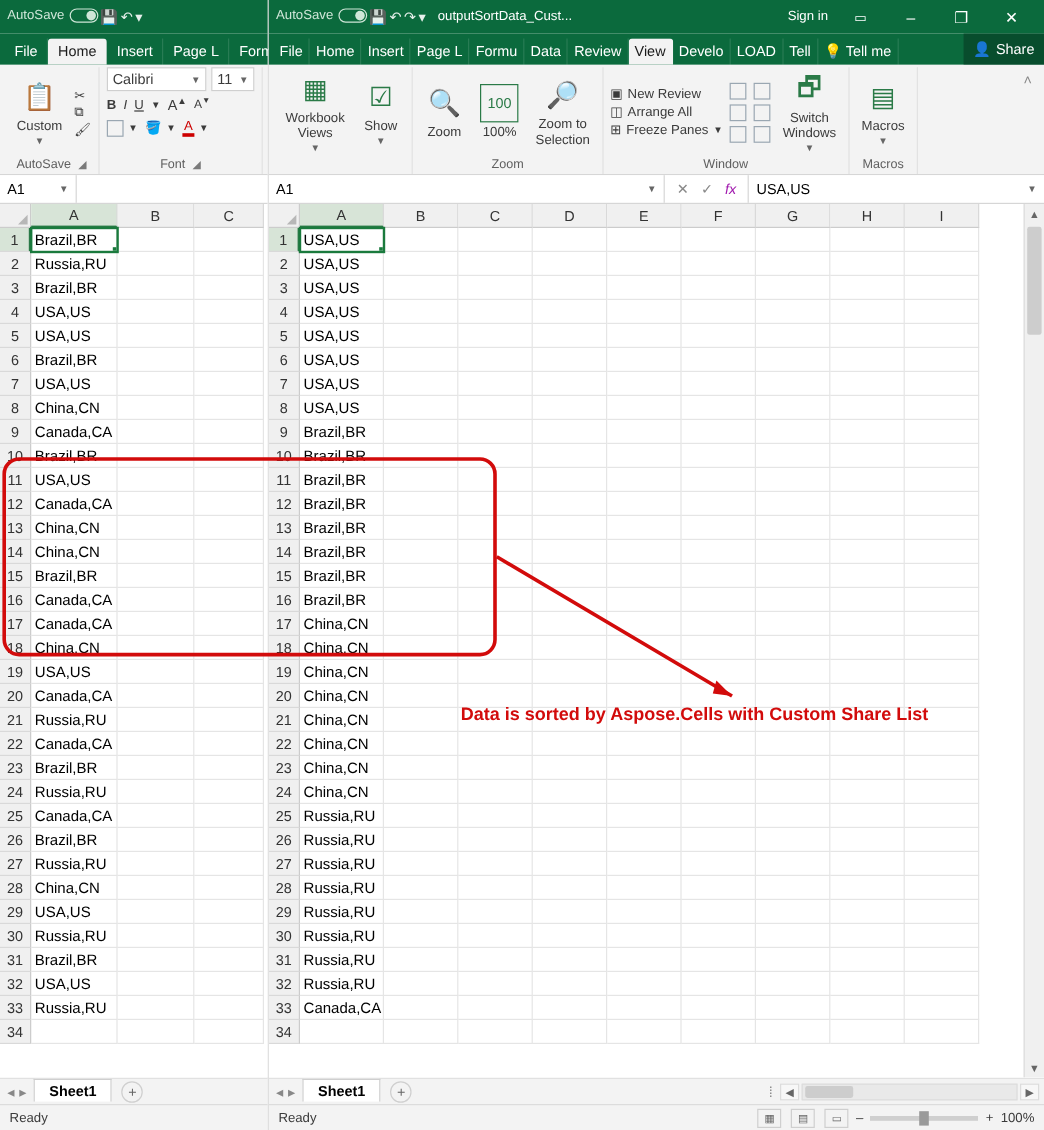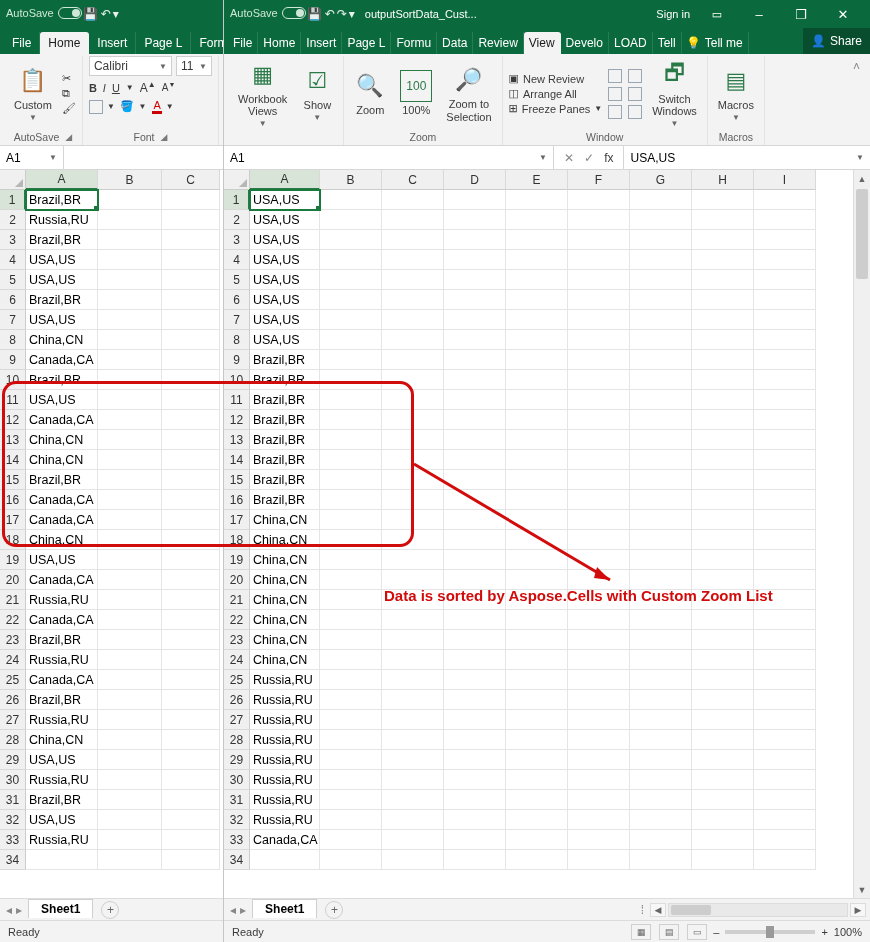--- a/index.html
+++ b/index.html
@@ -39,21 +39,21 @@
   .mini .sq { width:14px; height:14px; border:1px solid #9aa7b2; display:inline-block; }
   .stackv { display:flex; flex-direction:column; gap:2px; }
   .combo { height:20px; border:1px solid #cfcfcf; background:#fff; display:flex; align-items:center; padding:0 4px; font-size:12px; justify-content:space-between; }
   .combo .dd { font-size:8px; color:#666; margin-left:4px;}
   
   .fbar { display:flex; border-bottom:1px solid #d6d6d6; height:24px; background:#fff; font-size:12px; align-items:stretch; }
   .namebox { width:64px; border-right:1px solid #d6d6d6; display:flex; align-items:center; padding:0 6px; justify-content:space-between;}
   .namebox .dd { font-size:8px; color:#666; }
   .win-right .namebox { width:330px; }
   .fxbtns { display:flex; align-items:center; gap:10px; padding:0 10px; color:#888; border-right:1px solid #d6d6d6;}
-  .fxbtns .fx { color:#404040; }
+  .fxbtns .fx { font-style:italic; color:#a21caf; }
   .fval { flex:1; display:flex; align-items:center; padding:0 6px; }
   .fval .dd { margin-left:auto; font-size:8px; color:#666; }
   
   .gridwrap { flex:1; display:flex; overflow:hidden; position:relative; background:#fff;}
   .rowhdrs { display:flex; flex-direction:column; }
   .corner { width:26px; height:20px; background:#f0f0f0; border-right:1px solid #ccc; border-bottom:1px solid #ccc; position:relative;}
   .corner::after{content:""; position:absolute; right:2px; bottom:2px; border-left:8px solid transparent; border-bottom:8px solid #b7b7b7;}
   .colhdrs { display:flex; }
   .ch { height:20px; background:#f0f0f0; border-right:1px solid #d9d9d9; border-bottom:1px solid #ccc; display:flex; align-items:center; justify-content:center; font-size:12px; color:#333;}
   .ch.sel { background:#d7e4d7; border-bottom:2px solid #2a7a47; }
@@ -1019,16 +1019,16 @@
       </div>
     </div>
   </div>
 
   <div class="annot" style="left:0;top:0;width:870px;height:942px">
     <div class="redbox" style="left:2px; top:381px; width:412px; height:166px"></div>
     <svg class="redline" style="left:0;top:0" width="870" height="942">
       <line x1="414" y1="464" x2="610" y2="580" stroke="#d20b0b" stroke-width="3"></line>
       <polygon points="610,580 597,567 594,578" fill="#d20b0b"></polygon>
     </svg>
-    <div class="redtext" style="left:384px; top:587px">Data is sorted by Aspose.Cells with Custom Zoom List</div>
+    <div class="redtext" style="left:384px; top:587px">Data is sorted by Aspose.Cells with Custom Share List</div>
   </div>
 
 </div>
 
 </body></html>

